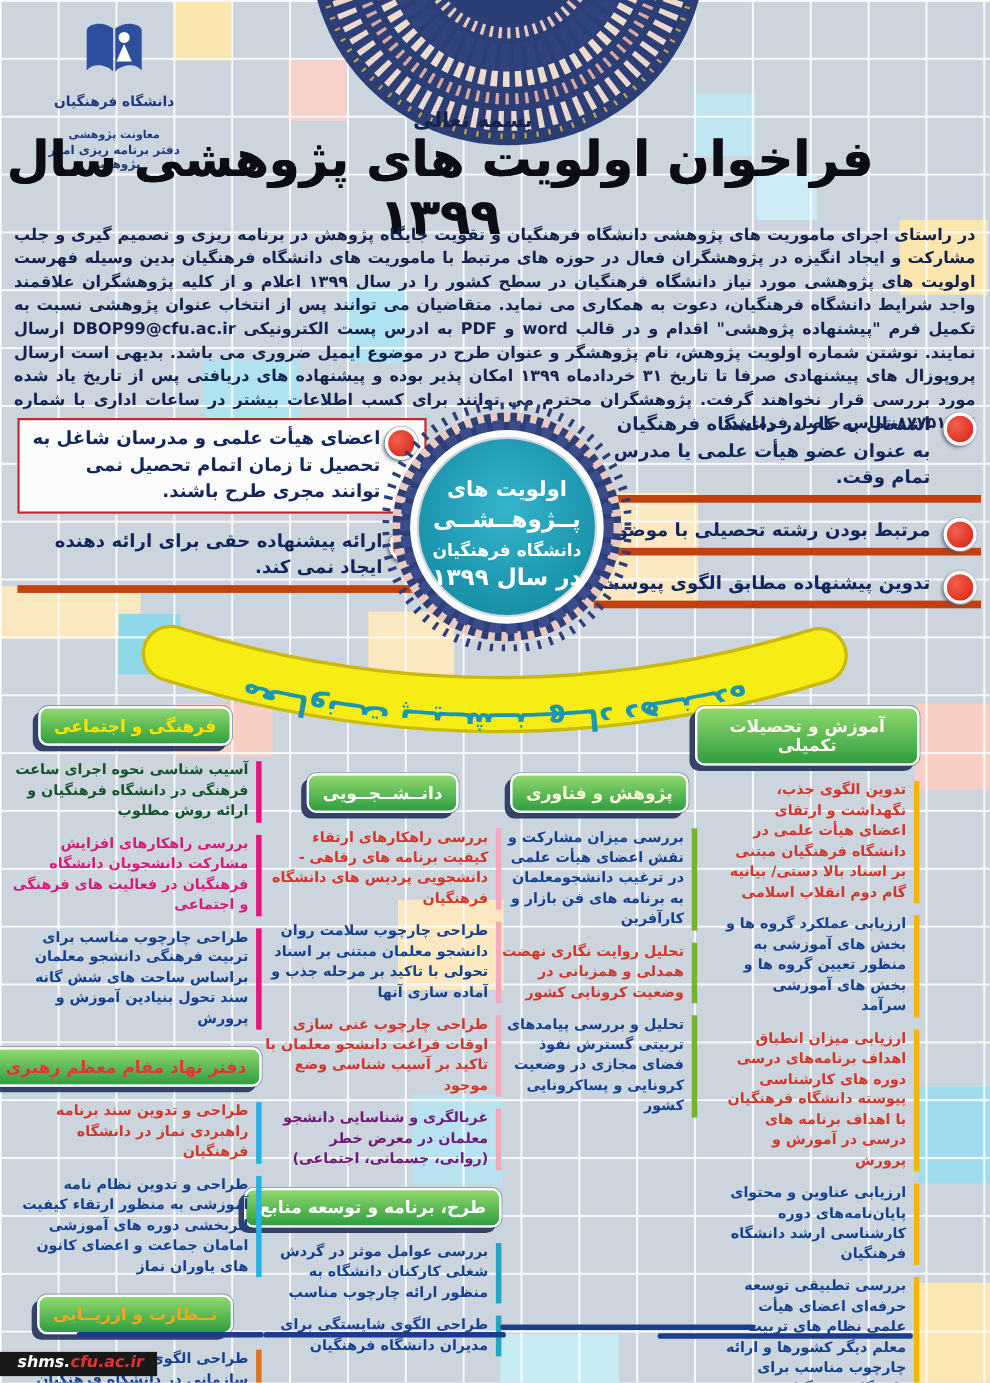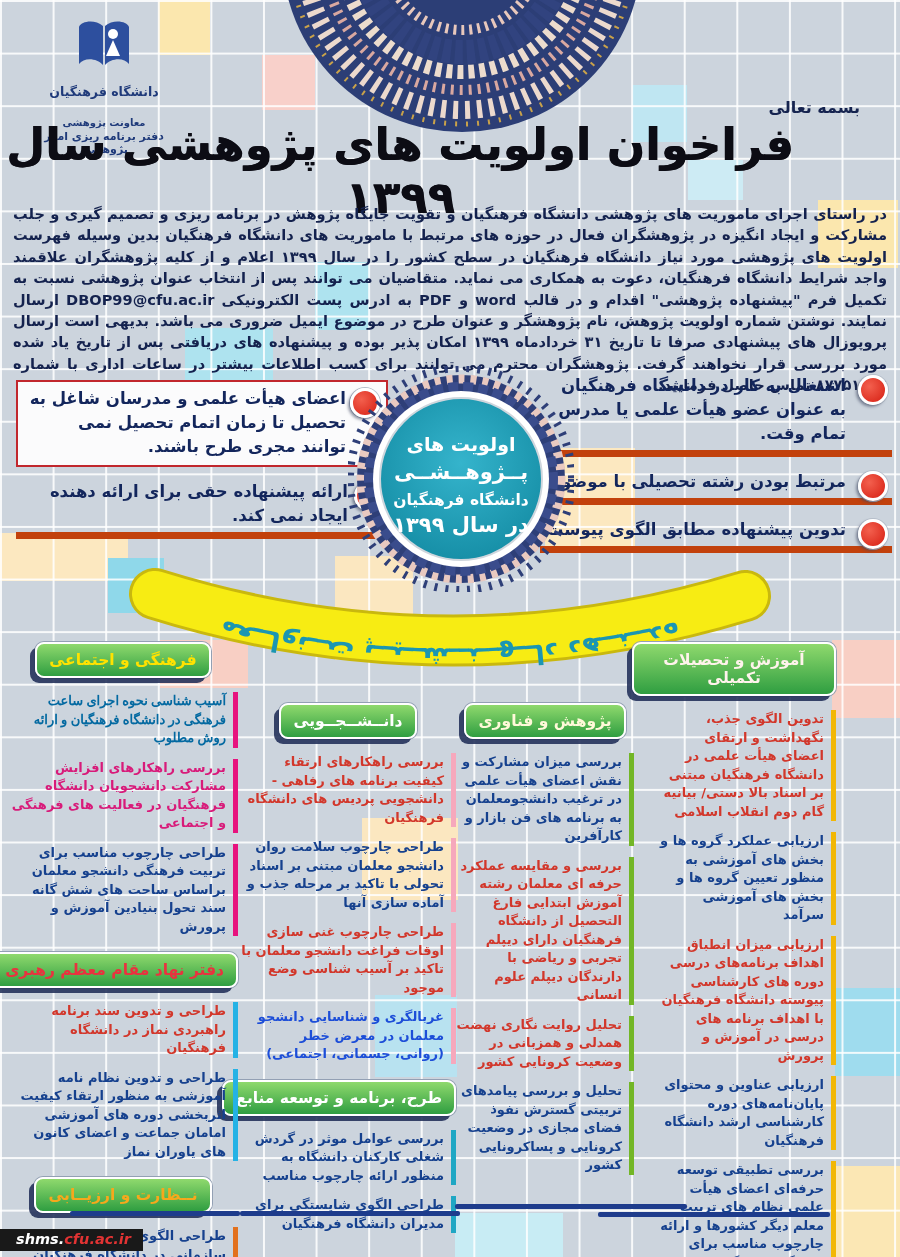--- a/index.html
+++ b/index.html
@@ -8,22 +8,22 @@
         font-family:"DejaVu Sans",sans-serif;}
   .cell{position:absolute;}
   .gridlines{position:absolute;inset:0;pointer-events:none;
     background-image:
       linear-gradient(to right, rgba(255,255,255,.85) 2px, transparent 2px),
       linear-gradient(to bottom, rgba(255,255,255,.85) 2px, transparent 2px);
     background-size:52.6px 52.6px;}
   .abs{position:absolute;}
 
   
-  .bismillah{top:98px;left:0;width:860px;text-align:right;
-    font-size:16px;font-weight:bold;color:#15234f;}
+  .bismillah{top:98px;left:0;width:860px;text-align:center;
+    font-size:19px;font-weight:bold;color:#15234f;}
   .main-title{top:118px;left:0;width:800px;text-align:center;
     font-size:45px;font-weight:bold;color:#0c0c14;letter-spacing:-1px;
     text-shadow:.6px 0 #0c0c14;}
   .logo-box{top:16px;left:38px;width:132px;text-align:center;color:#1f3a7a;}
   .logo-box .l1{font-size:12.5px;font-weight:bold;margin-top:2px;}
   .logo-box .l2{font-size:10px;font-weight:bold;margin-top:18px;}
   .logo-box .l3{font-size:11px;font-weight:bold;margin-top:2px;}
 
   
   .intro{top:203px;right:13px;left:13px;
@@ -193,46 +193,45 @@
       <div class="item" style="color: rgb(22, 65, 142); border-right-color: rgb(242, 183, 5);">ارزیابی عناوین و محتوای پایان‌نامه‌های دوره کارشناسی ارشد دانشگاه فرهنگیان</div>
       <div class="item" style="color: rgb(22, 65, 142); border-right-color: rgb(242, 183, 5);">بررسی تطبیقی توسعه حرفه‌ای اعضای هیأت علمی نظام های تربیت معلم دیگر کشورها و ارائه چارچوب مناسب برای دانشگاه فرهنگیان</div>
 
     </div>
   </div>
 
   <div class="col col-b">
     <div class="group">
       <div class="col-header" style="color: rgb(255, 249, 217);">پژوهش و فناوری</div>
       <div class="item" style="color: rgb(22, 65, 142); border-right-color: rgb(114, 182, 38);">بررسی میزان مشارکت و نقش اعضای هیأت علمی در ترغیب دانشجومعلمان به برنامه های فن بازار و کارآفرین</div>
-      <div class="item" style="color: rgb(210, 55, 43); border-right-color: rgb(114, 182, 38);">بررسی و مقایسه عملکرد حرفه ای معلمان رشته آموزش ابتدایی فارغ التحصیل از دانشگاه فرهنگیان دارای دیپلم تجربی و ریاضی با دارندگان دیپلم علوم انسانی</div>
       <div class="item" style="color: rgb(210, 55, 43); border-right-color: rgb(114, 182, 38);">تحلیل روایت نگاری نهضت همدلی و همزبانی در وضعیت کرونایی کشور</div>
       <div class="item" style="color: rgb(22, 65, 142); border-right-color: rgb(114, 182, 38);">تحلیل و بررسی پیامدهای تربیتی گسترش نفوذ فضای مجازی در وضعیت کرونایی و پساکرونایی کشور</div>
 
     </div>
   </div>
 
   <div class="col col-c">
     <div class="group">
       <div class="col-header" style="color: rgb(255, 255, 255);">دانــشــجــویی</div>
       <div class="item" style="color: rgb(210, 55, 43); border-right-color: rgb(246, 168, 188);">بررسی راهکارهای ارتقاء کیفیت برنامه های رفاهی - دانشجویی پردیس های دانشگاه فرهنگیان</div>
       <div class="item" style="color: rgb(22, 65, 142); border-right-color: rgb(246, 168, 188);">طراحی چارچوب سلامت روان دانشجو معلمان مبتنی بر اسناد تحولی با تاکید بر مرحله جذب و آماده سازی آنها</div>
       <div class="item" style="color: rgb(210, 55, 43); border-right-color: rgb(246, 168, 188);">طراحی چارچوب غنی سازی اوقات فراغت دانشجو معلمان با تاکید بر آسیب شناسی وضع موجود</div>
-      <div class="item" style="color: #1d4ed8; border-right-color: rgb(246, 168, 188); margin-left: 12px;">غربالگری و شناسایی دانشجو معلمان در معرض خطر (روانی، جسمانی، اجتماعی)</div>
+      <div class="item" style="color: #701a75; border-right-color: rgb(246, 168, 188); margin-left: 12px;">غربالگری و شناسایی دانشجو معلمان در معرض خطر (روانی، جسمانی، اجتماعی)</div>
     </div>
     <div class="group">
       <div class="col-header" style="color: rgb(255, 255, 255);">طرح، برنامه و توسعه منابع</div>
       <div class="item" style="color: rgb(22, 65, 142); border-right-color: rgb(31, 167, 196);">بررسی عوامل موثر در گردش شغلی کارکنان دانشگاه به منظور ارائه چارچوب مناسب</div>
       <div class="item" style="color: rgb(22, 65, 142); border-right-color: rgb(31, 167, 196);">طراحی الگوی شایستگی برای مدیران دانشگاه فرهنگیان</div>
     </div>
   </div>
 
   <div class="col col-d">
     <div class="group">
       <div class="col-header" style="color: rgb(255, 226, 0);">فرهنگی و اجتماعی</div>
-      <div class="item" style="color: #0369a1; border-right-color: rgb(231, 19, 126); font-family: Liberation Serif, serif;">آسیب شناسی نحوه اجرای ساعت فرهنگی در دانشگاه فرهنگیان و ارائه روش مطلوب</div>
+      <div class="item" style="color: #14532d; border-right-color: rgb(231, 19, 126);">آسیب شناسی نحوه اجرای ساعت فرهنگی در دانشگاه فرهنگیان و ارائه روش مطلوب</div>
       <div class="item" style="color: rgb(216, 27, 122); border-right-color: rgb(231, 19, 126);">بررسی راهکارهای افزایش مشارکت دانشجویان دانشگاه فرهنگیان در فعالیت های فرهنگی و اجتماعی</div>
       <div class="item" style="color: rgb(22, 65, 142); border-right-color: rgb(231, 19, 126);">طراحی چارچوب مناسب برای تربیت فرهنگی دانشجو معلمان براساس ساحت های شش گانه سند تحول بنیادین آموزش و پرورش</div>
     </div>
     <div class="group">
       <div class="col-header" style="color: rgb(232, 51, 63);">دفتر نهاد مقام معظم رهبری</div>
       <div class="item" style="color: rgb(210, 55, 43); border-right-color: rgb(37, 178, 229);">طراحی و تدوین سند برنامه راهبردی نماز در دانشگاه فرهنگیان</div>
       <div class="item" style="color: rgb(22, 65, 142); border-right-color: rgb(37, 178, 229);">طراحی و تدوین نظام نامه آموزشی به منظور ارتقاء کیفیت اثربخشی دوره های آموزشی امامان جماعت و اعضای کانون های یاوران نماز</div>
     </div>
     <div class="group">
       <div class="col-header" style="color: rgb(246, 168, 28);">نــظارت و ارزیــابی</div>

